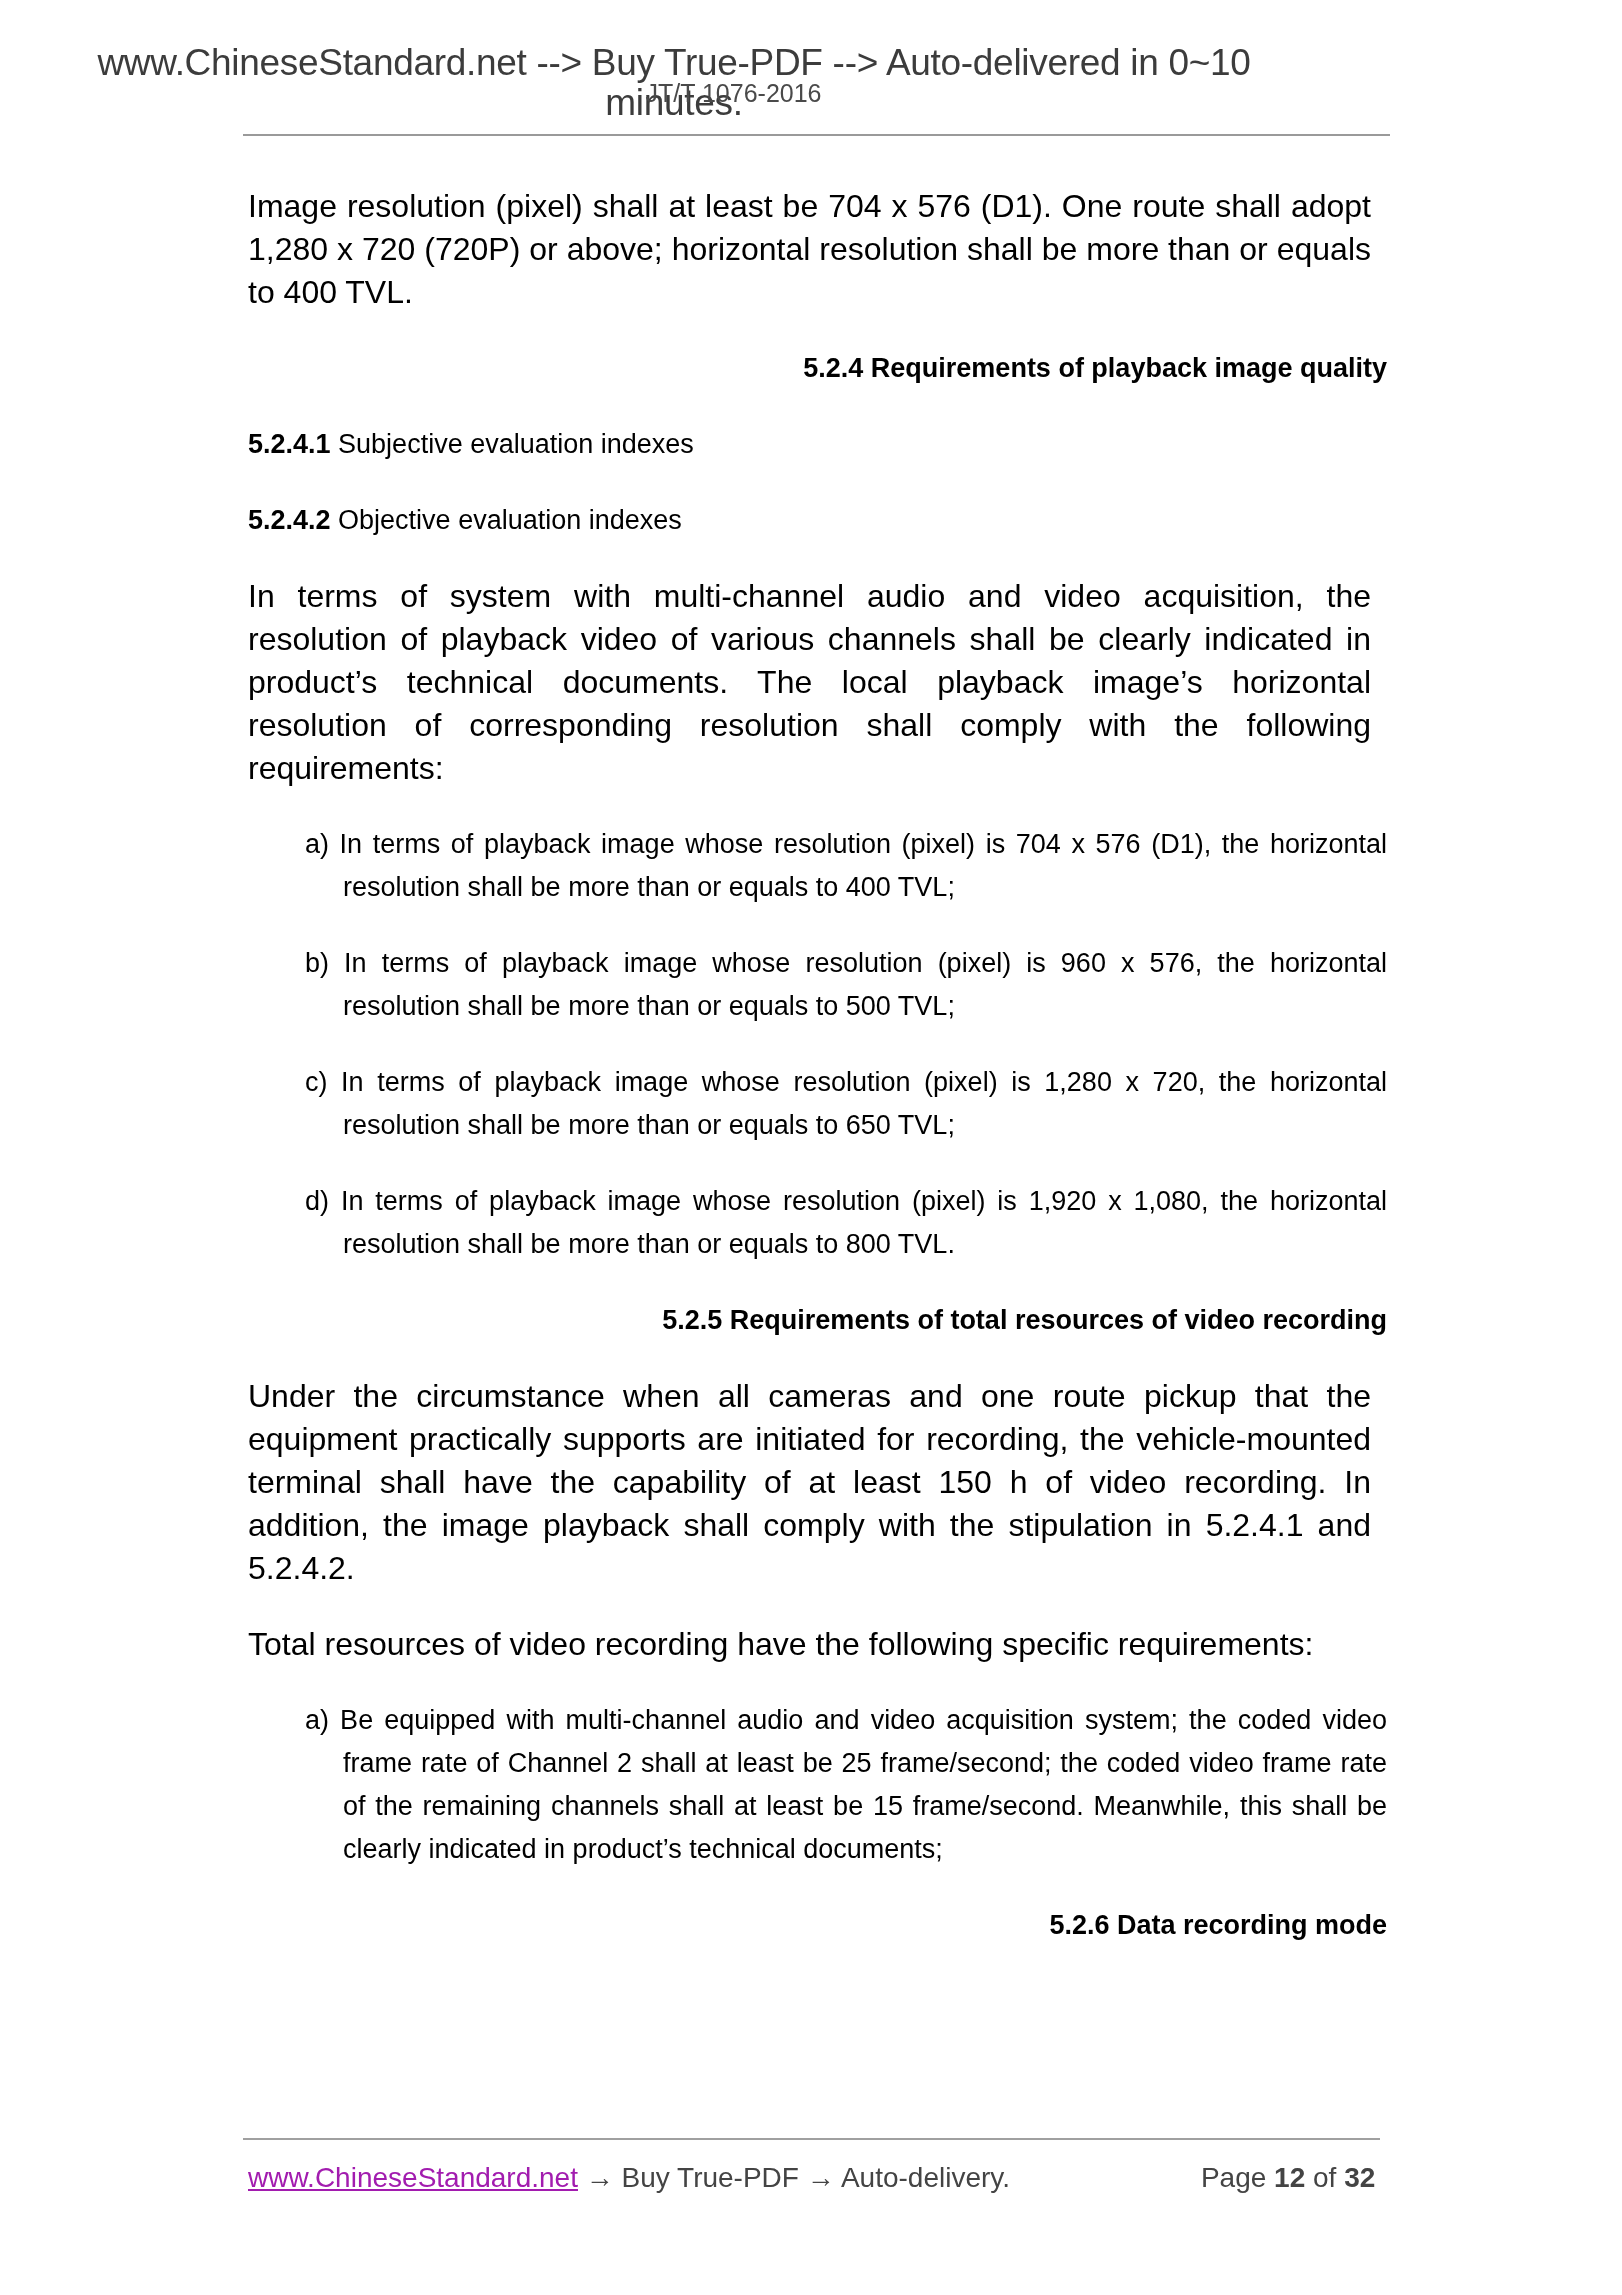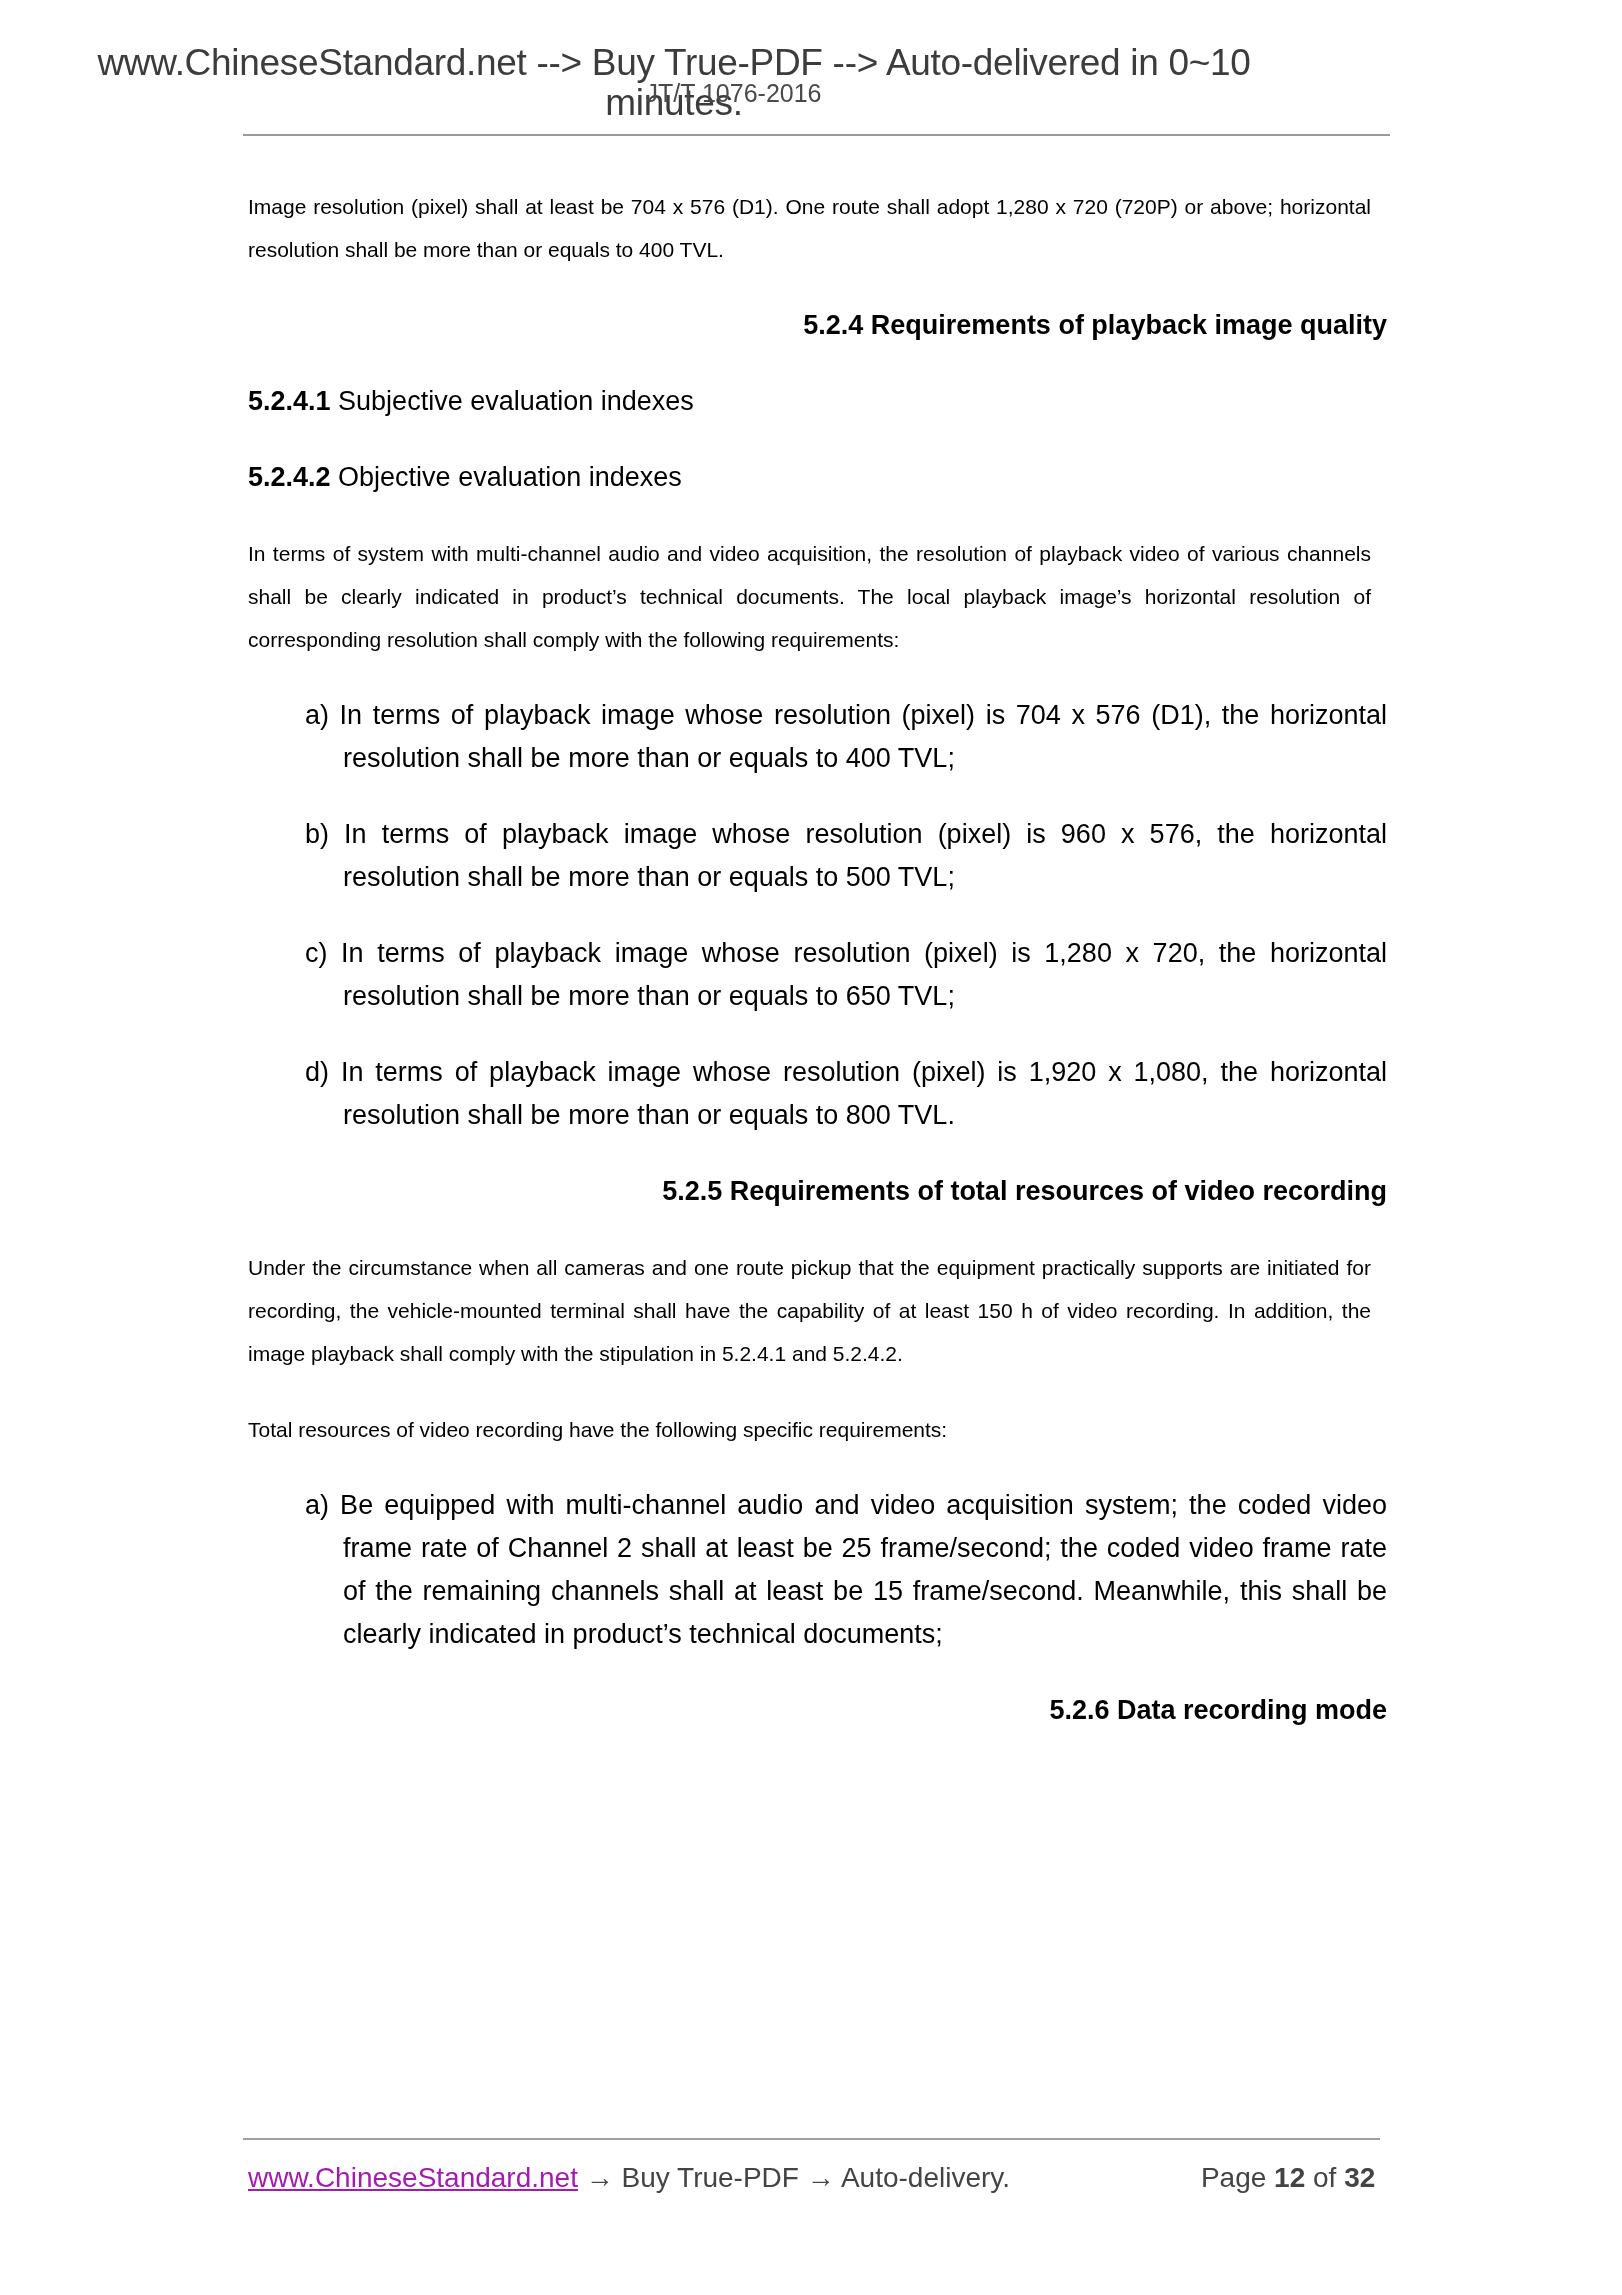--- a/index.html
+++ b/index.html
@@ -4,21 +4,21 @@
 <style>
   html, body { margin:0; padding:0; background:#ffffff; }
   body { width:1623px; height:2295px; position:relative; overflow:hidden;
          font-family:"Liberation Sans", sans-serif; color:#000; }
   .hdr-main { position:absolute; left:0; width:1300px; top:43px; text-align:center;
               font-size:37px; color:#3c3c3c; letter-spacing:-0.3px; line-height:40px;padding-left:24px; }
   .hdr-std { position:absolute; left:0; width:1467px; top:80px; text-align:center;
              font-size:25px; color:#4a4a4a; line-height:27px; }
   .hdr-rule { position:absolute; left:243px; width:1147px; top:134px; height:1.7px; background:#9a9a9a; }
   .content { position:absolute; left:248px; width:1139px; top:185px; }
-  .p { font-size:21px; line-height:43px; text-align:justify; margin:0 16px 33px 0; }
+  .p { font-size:32px; line-height:43px; text-align:justify; margin:0 16px 33px 0; }
   .h { font-size:27px; line-height:43px; font-weight:bold; margin:0 0 33px 0;text-align:right; }
   .sub { font-size:27px; line-height:43px; margin:0 0 33px 0; }
   .sub b { font-weight:bold; }
   .li { font-size:27px; line-height:43px; text-align:justify; margin:0 0 33px 57px;
         padding-left:38px; text-indent:-38px; }
   .ftr-rule { position:absolute; left:243px; width:1137px; top:2138px; height:1.7px; background:#a0a0a0; }
   .ftr { position:absolute; top:2161px; left:248px; width:1134px; font-size:28px; color:#444;
          line-height:33px; }
   .ftr-link { color:#a21caf; text-decoration:underline; }
   .ftr-right { position:absolute; right:6.7px; top:0; }

